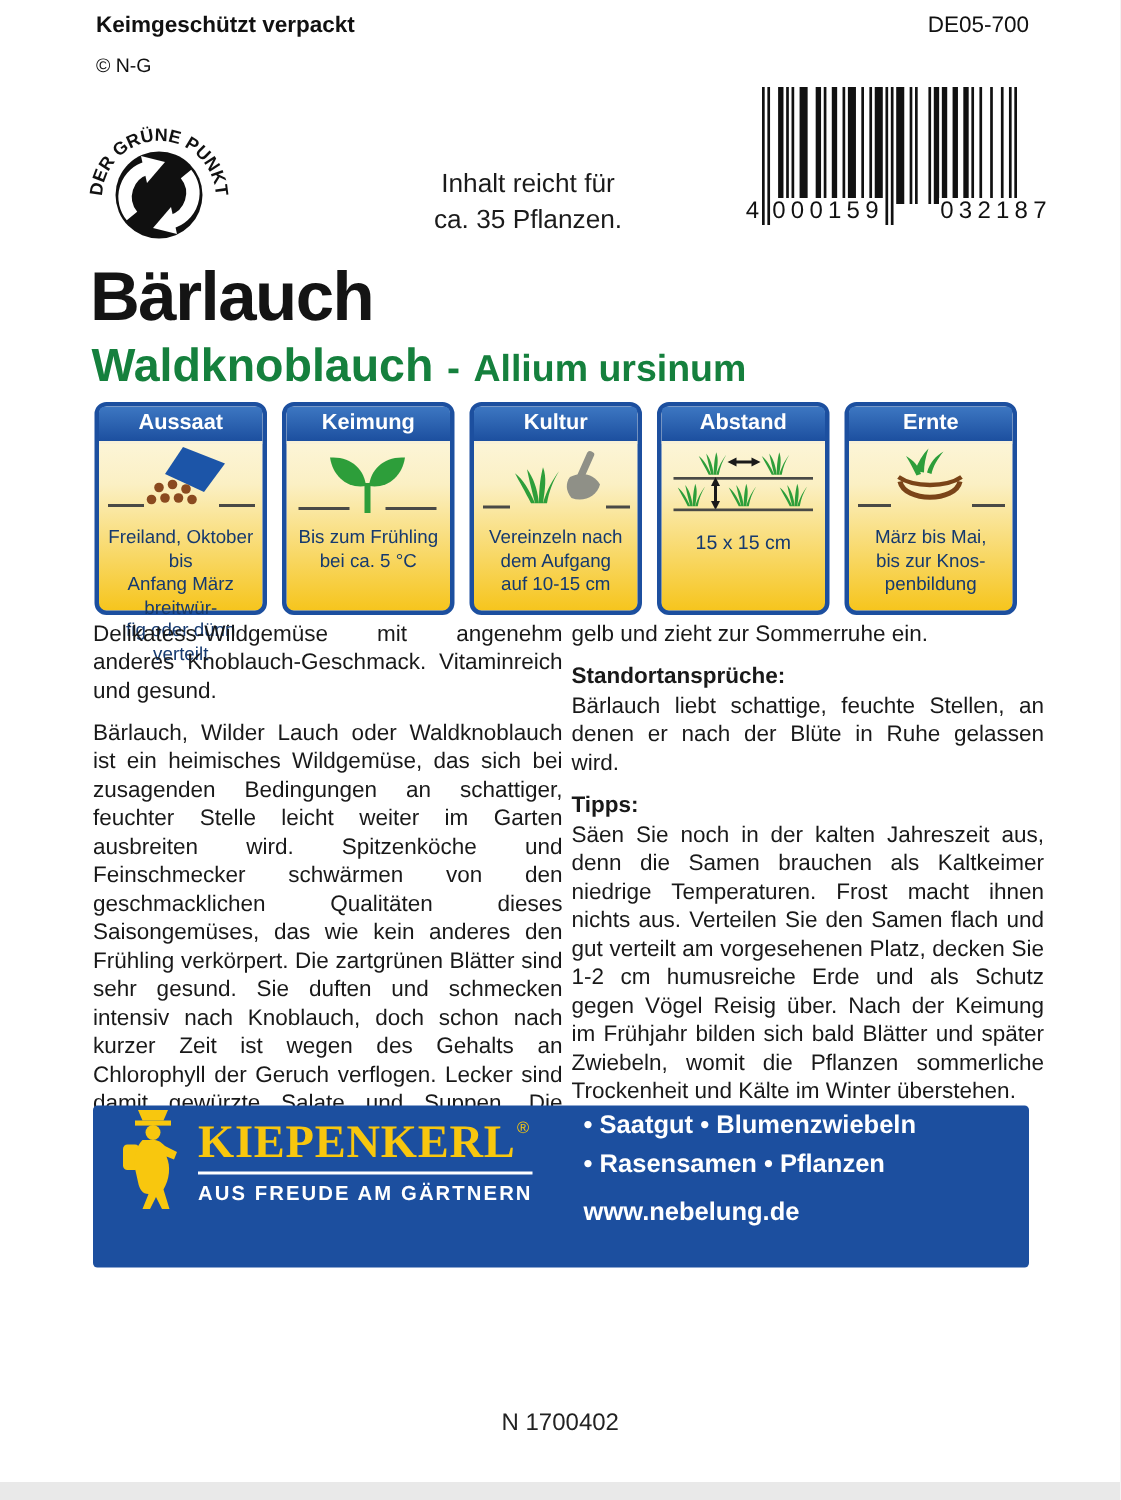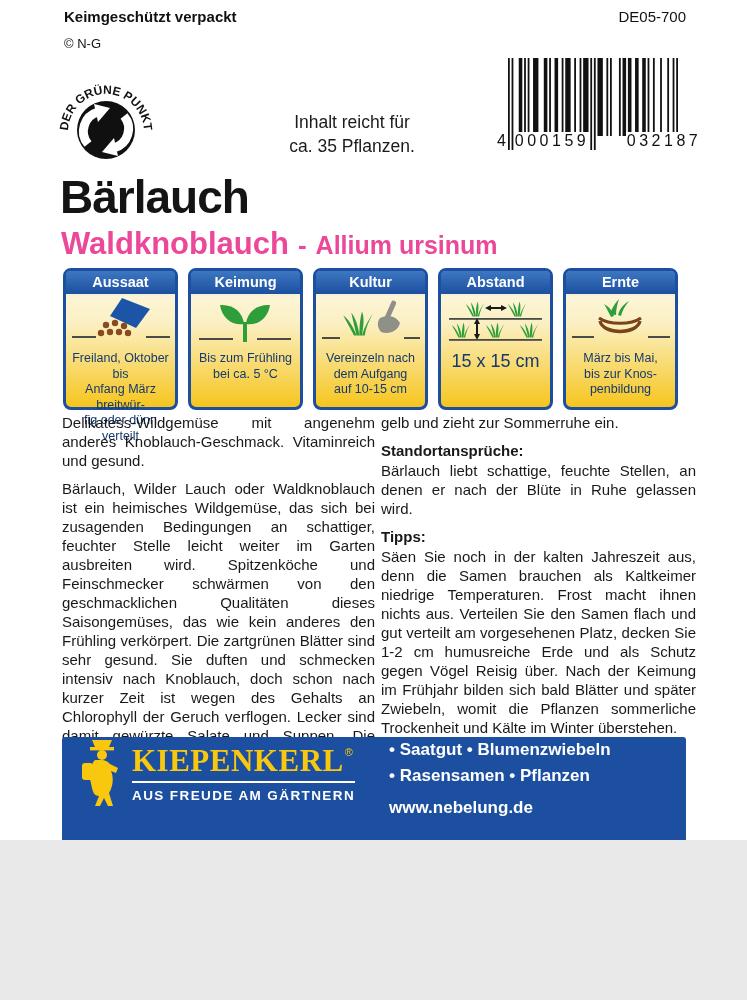--- a/index.html
+++ b/index.html
@@ -1,16 +1,16 @@
 <!DOCTYPE html>
 <html><head>
 <meta charset="utf-8">
 <style>
   html,body{margin:0;padding:0;background:#e9e9e9;}
-  .sheet{position:relative;width:747px;height:840px;background:#ffffff;overflow:hidden;
+  .sheet{position:relative;width:747px;height:988px;background:#ffffff;overflow:hidden;
          font-family:"Liberation Sans", sans-serif;color:#161616;}
 
   
   .top-left{position:absolute;left:64px;top:8px;font-size:15px;font-weight:bold;color:#111;}
   .top-right{position:absolute;left:540px;top:8px;width:146px;text-align:right;font-size:15px;color:#111;}
   .copyright{position:absolute;left:64px;top:36px;font-size:13px;color:#111;}
 
   
   .green-dot{position:absolute;left:58px;top:66px;}
 
@@ -21,38 +21,38 @@
   
   .barcode{position:absolute;left:496px;top:58px;width:186px;height:112px;}
   .barcode svg{position:absolute;left:12px;top:0;width:170px;height:92px;}
   .bc-digits{position:absolute;top:74px;height:20px;font-size:16px;color:#111;}
   .bc-lead{left:-4px;width:14px;text-align:right;}
   .bc-left{left:18px;width:76px;background:#fff;text-align:center;letter-spacing:3.5px;}
   .bc-right{left:86px;width:76px;background:#fff;text-align:center;letter-spacing:3.5px;margin-left:44px;}
 
   
   .title{position:absolute;left:60px;top:170px;font-size:46px;font-weight:bold;color:#141414;letter-spacing:-1px;}
-  .subtitle{position:absolute;left:61px;top:226px;display:flex;align-items:baseline;color:#ec4899;}
+  .subtitle{position:absolute;left:61px;top:226px;display:flex;align-items:baseline;color:#15803d;}
   .sub-main{font-size:31px;font-weight:bold;}
   .sub-sep{font-size:26px;font-weight:bold;margin:0 9px;}
   .sub-bot{font-size:25px;font-weight:bold;}
 
   
   .box{position:absolute;top:268px;width:115px;height:142px;box-sizing:border-box;
        border:3px solid #1c4f9f;border-radius:8px;
        background:linear-gradient(#fdf9e8 0%,#fbf0c4 38%,#f6c51d 100%);
        display:flex;flex-direction:column;}
   .box1{left:63px;} .box2{left:188px;} .box3{left:313px;} .box4{left:438px;} .box5{left:563px;}
   .box-header{height:23px;flex:0 0 23px;background:linear-gradient(#3d77c2,#1c4f9f);
               border-radius:4px 4px 0 0;border-bottom:2px solid #f8f1d8;
               color:#fff;font-weight:bold;font-size:14.5px;text-align:center;line-height:23px;}
   .box-icon{flex:0 0 52px;position:relative;}
   .box-icon svg{position:absolute;left:0;top:0;width:100%;height:100%;}
   .box-text{flex:1;text-align:center;font-size:12.5px;line-height:15.5px;color:#15396f;padding-top:3px;}
-  .box-text.big{font-size:18px;padding-top:6px;}
+  .box-text.big{font-size:13px;padding-top:6px;}
   .box-line{display:block;}
 
   
   .col{position:absolute;top:413px;font-size:15px;line-height:19px;text-align:justify;color:#191919;}
   .col-left{left:62px;width:313px;}
   .col-right{left:381px;width:315px;}
   .col p{margin:0 0 9px 0;}
   .col .heading{font-weight:bold;margin:0 0 1px 0;text-align:left;}
 
   

